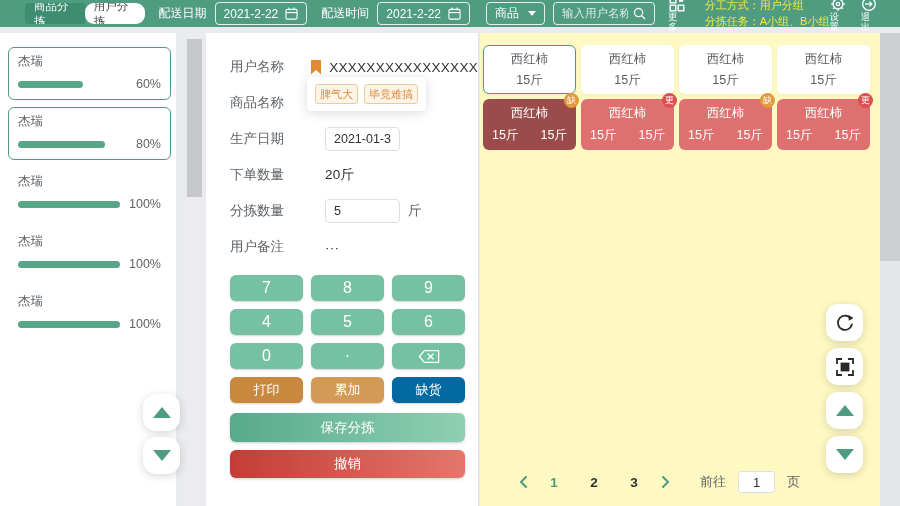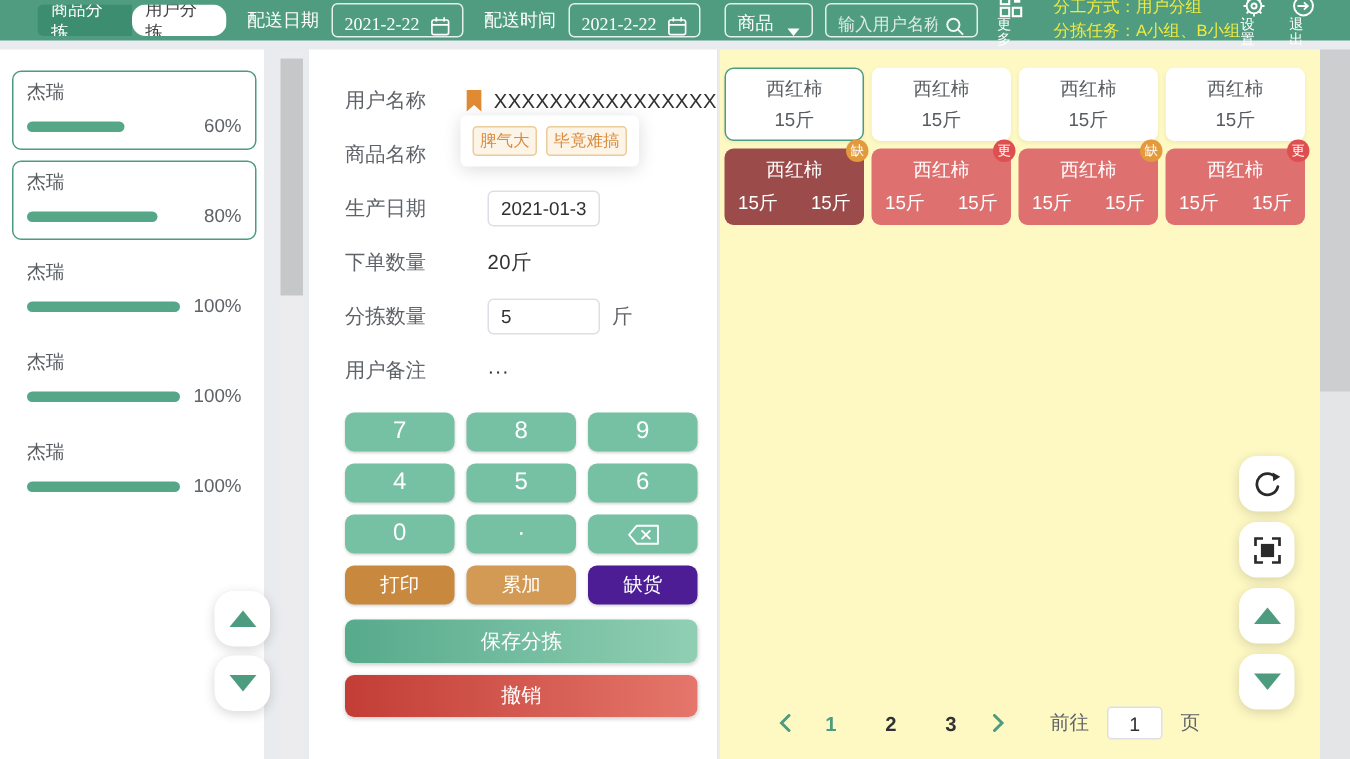--- a/index.html
+++ b/index.html
@@ -14,22 +14,22 @@
     position:absolute; top:0; left:0; right:0; height:27px;
     background:#4f9c80; display:flex; align-items:center; color:#fff;
   }
   .seg { display:flex; margin-left:25px; border-radius:4px; overflow:hidden; height:21px; }
   .seg-btn { font-size:11.5px; padding:0 9px; display:flex; align-items:center; cursor:pointer; }
   .seg-btn.dark { background:#3d8d70; color:#fff; }
   .seg-btn.light { background:#fff; color:#424242; border-radius:9px; }
   .tb-label { font-size:12px; margin-left:14px; white-space:nowrap; }
   .tb-box {
     margin-left:8px; height:23px; border:1px solid rgba(255,255,255,.85);
-    border-radius:4px; display:flex; align-items:flex-end; padding:0 8px;
-    font-size:12px; gap:7px; white-space:nowrap; cursor:pointer;font-family:Liberation Serif, serif;
+    border-radius:4px; display:flex; align-items:center; padding:0 8px;
+    font-size:12px; gap:7px; white-space:nowrap; cursor:pointer;
   }
   .tb-box.search { width:102px; gap:5px; }
   .tb-box.search .ph { flex:1; color:rgba(255,255,255,.8); font-size:11.5px; overflow:hidden; white-space:nowrap; }
   .caret { width:0; height:0; border-left:4px solid transparent; border-right:4px solid transparent; border-top:5px solid #fff; margin-left:2px; }
   .tb-stack { display:flex; flex-direction:column; align-items:center; margin-left:13px; line-height:1; cursor:pointer; }
   .tb-stack .lbl { font-size:9.5px; margin-top:0; }
   .tb-info { margin-left:19px; font-size:11px; line-height:1.45; color:#f2ea3f; white-space:nowrap; }
   .tb-spacer { flex:1; }
   .tb-stack.right { margin-left:0; margin-right:0; }
   .tb-right { display:flex; gap:14px; margin-right:22px; }
@@ -86,21 +86,21 @@
   .numpad { margin:10px 0 0 24px; width:235px; display:grid;
     grid-template-columns:repeat(3,73px); gap:8px; }
   .key {
     height:26px; background:#76c1a3; border:none; border-radius:6px; color:#fff;
     font-size:16px; display:flex; align-items:center; justify-content:center;
     cursor:pointer; box-shadow:0 1px 2px rgba(0,0,0,.18); font-family:"Liberation Sans",sans-serif;
   }
   .key.act { font-size:13px; }
   .key.print { background:#c8893f; }
   .key.accum { background:#d29a55; }
-  .key.short { background:#4c1d95; }
+  .key.short { background:#0369a1; }
   .wide-btn {
     margin:10px 0 0 24px; width:235px; height:29px; border:none; border-radius:6px;
     color:#fff; font-size:13.5px; cursor:pointer; font-family:"Liberation Sans",sans-serif;
     box-shadow:0 1px 3px rgba(0,0,0,.2);
   }
   .save { background:linear-gradient(90deg,#57aa8c,#90cfb3); }
   .undo { height:28px; margin-top:8px; background:linear-gradient(90deg,#c23d35,#e5766b); }
   
   .right-panel { position:absolute; left:480px; top:33px; right:0; bottom:0; background:#fef9c3; }
   .cards { position:absolute; left:3px; top:12px; display:grid;

